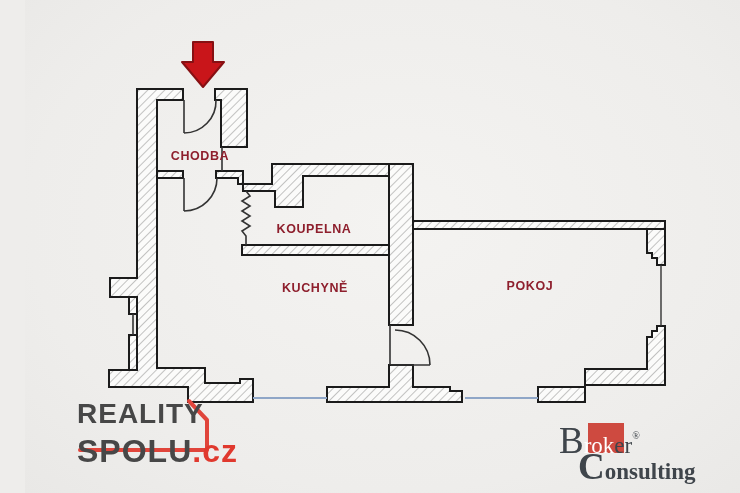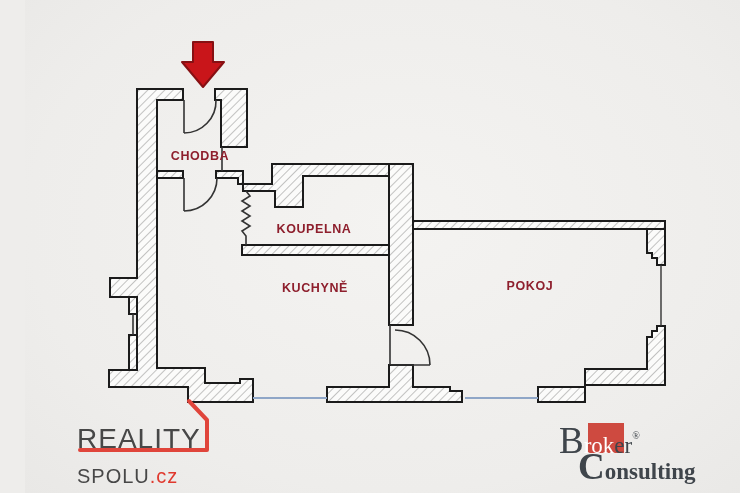--- a/index.html
+++ b/index.html
@@ -10,26 +10,26 @@
     overflow:hidden;
   }
   #stage{
     position:relative;width:740px;height:493px;
     background:radial-gradient(ellipse at 50% 45%, #f4f3f1 0%, #eeedeb 70%, #e9e8e6 100%);
     margin-left:25px;
   }
   #plan-svg{position:absolute;left:0;top:0;}
   
   .rs{
-    position:absolute;left:52px;top:425px;
-    font-weight:normal;color:#474747;line-height:28px;
+    position:absolute;left:52px;top:400px;
+    font-weight:bold;color:#474747;line-height:28px;
     z-index:2;
   }
   .rs .l1{font-size:28px;letter-spacing:1px;}
-  .rs .l2{font-size:20px;letter-spacing:1px;margin-top:9px;}
+  .rs .l2{font-size:32px;letter-spacing:1px;margin-top:9px;}
   .rs .cz{color:#e0392e;}
   
   .bc{
     position:absolute;left:534px;top:419px;width:200px;height:60px;
     font-family:"Liberation Serif",serif;color:#3f454b;z-index:2;
   }
   .bc .sq{position:absolute;left:29px;top:4px;width:36px;height:30px;background:#ce4a40;}
   .bc .l1{position:relative;z-index:1;font-size:23px;line-height:34px;white-space:nowrap;}
   .bc .l2{position:relative;z-index:1;font-size:23px;line-height:34px;margin-top:-13px;margin-left:19px;white-space:nowrap;font-weight:bold;}
   .bc .init{font-size:37px;}

